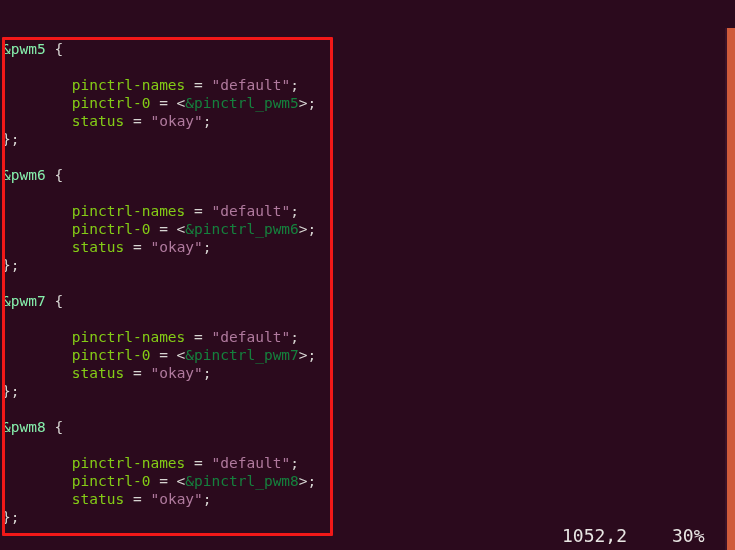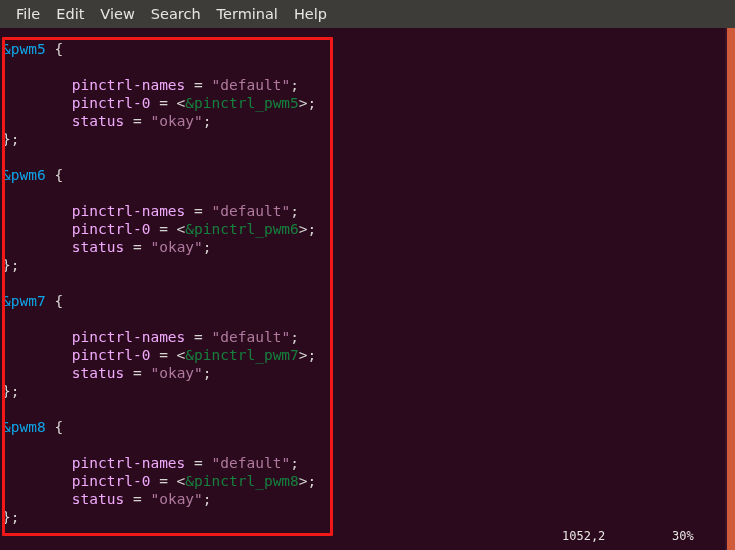--- a/index.html
+++ b/index.html
@@ -67,23 +67,23 @@
     white-space: pre;
     letter-spacing: 0px;
   }
   .line {
     height: 18px;
     padding-left: 2px;
     white-space: pre;
   }
 
   
-  .tok-node   { color: #0ea5e9; }  
+  .tok-node   { color: #86efac; }  
   .tok-punc   { color: #d7d5d2; }  
-  .tok-prop   { color: #f0abfc; }  
+  .tok-prop   { color: #84cc16; }  
   .tok-str    { color: #b07a9e; }  
   .tok-phandle{ color: #15803d; }  
 
   
   .annot-rect {
     position: absolute;
     left: 2px;
     top: 37px;
     width: 331px;
     height: 499px;
@@ -94,21 +94,21 @@
   }
 
   
   .statusline {
     position: absolute;
     left: 0;
     bottom: 4px;
     width: 735px;
     height: 20px;
     font-family: "DejaVu Sans Mono", "Liberation Mono", monospace;
-    font-size: 12px;
+    font-size: 18px;
     color: #e8e6e3;
     line-height: 20px;
   }
   .ruler-pos {
     position: absolute;
     left: 562px;
     top: 0;
     white-space: pre;
   }
   .ruler-pct {
@@ -132,28 +132,20 @@
     width: 2px;
     height: 522px;
     background: #3a1227;
   }
 </style>
 </head>
 <body>
 
 <div id="app">
 
-  <div class="menubar" id="menubar">
-      <div class="menu-item">File</div>
-      <div class="menu-item">Edit</div>
-      <div class="menu-item">View</div>
-      <div class="menu-item">Search</div>
-      <div class="menu-item">Terminal</div>
-      <div class="menu-item">Help</div>
-    </div>
 
   <div class="terminal">
     <div class="code" id="code"><div class="line"><span class="tok-node">&amp;pwm5</span><span class="tok-punc"> {</span></div><div class="line">&nbsp;</div><div class="line"><span class="tok-punc">        </span><span class="tok-prop">pinctrl-names</span><span class="tok-punc"> = </span><span class="tok-str">"default"</span><span class="tok-punc">;</span></div><div class="line"><span class="tok-punc">        </span><span class="tok-prop">pinctrl-0</span><span class="tok-punc"> = &lt;</span><span class="tok-phandle">&amp;pinctrl_pwm5</span><span class="tok-punc">&gt;;</span></div><div class="line"><span class="tok-punc">        </span><span class="tok-prop">status</span><span class="tok-punc"> = </span><span class="tok-str">"okay"</span><span class="tok-punc">;</span></div><div class="line"><span class="tok-punc">};</span></div><div class="line">&nbsp;</div><div class="line"><span class="tok-node">&amp;pwm6</span><span class="tok-punc"> {</span></div><div class="line">&nbsp;</div><div class="line"><span class="tok-punc">        </span><span class="tok-prop">pinctrl-names</span><span class="tok-punc"> = </span><span class="tok-str">"default"</span><span class="tok-punc">;</span></div><div class="line"><span class="tok-punc">        </span><span class="tok-prop">pinctrl-0</span><span class="tok-punc"> = &lt;</span><span class="tok-phandle">&amp;pinctrl_pwm6</span><span class="tok-punc">&gt;;</span></div><div class="line"><span class="tok-punc">        </span><span class="tok-prop">status</span><span class="tok-punc"> = </span><span class="tok-str">"okay"</span><span class="tok-punc">;</span></div><div class="line"><span class="tok-punc">};</span></div><div class="line">&nbsp;</div><div class="line"><span class="tok-node">&amp;pwm7</span><span class="tok-punc"> {</span></div><div class="line">&nbsp;</div><div class="line"><span class="tok-punc">        </span><span class="tok-prop">pinctrl-names</span><span class="tok-punc"> = </span><span class="tok-str">"default"</span><span class="tok-punc">;</span></div><div class="line"><span class="tok-punc">        </span><span class="tok-prop">pinctrl-0</span><span class="tok-punc"> = &lt;</span><span class="tok-phandle">&amp;pinctrl_pwm7</span><span class="tok-punc">&gt;;</span></div><div class="line"><span class="tok-punc">        </span><span class="tok-prop">status</span><span class="tok-punc"> = </span><span class="tok-str">"okay"</span><span class="tok-punc">;</span></div><div class="line"><span class="tok-punc">};</span></div><div class="line">&nbsp;</div><div class="line"><span class="tok-node">&amp;pwm8</span><span class="tok-punc"> {</span></div><div class="line">&nbsp;</div><div class="line"><span class="tok-punc">        </span><span class="tok-prop">pinctrl-names</span><span class="tok-punc"> = </span><span class="tok-str">"default"</span><span class="tok-punc">;</span></div><div class="line"><span class="tok-punc">        </span><span class="tok-prop">pinctrl-0</span><span class="tok-punc"> = &lt;</span><span class="tok-phandle">&amp;pinctrl_pwm8</span><span class="tok-punc">&gt;;</span></div><div class="line"><span class="tok-punc">        </span><span class="tok-prop">status</span><span class="tok-punc"> = </span><span class="tok-str">"okay"</span><span class="tok-punc">;</span></div><div class="line"><span class="tok-punc">};</span></div></div>
 
     <div class="annot-rect" id="annot" style="left: 2px; top: 9px; width: 331px; height: 499px; border-color: rgb(242, 24, 24);"></div>
 
     <div class="statusline">
       <span class="ruler-pos">1052,2</span>
       <span class="ruler-pct">30%</span>
     </div>

